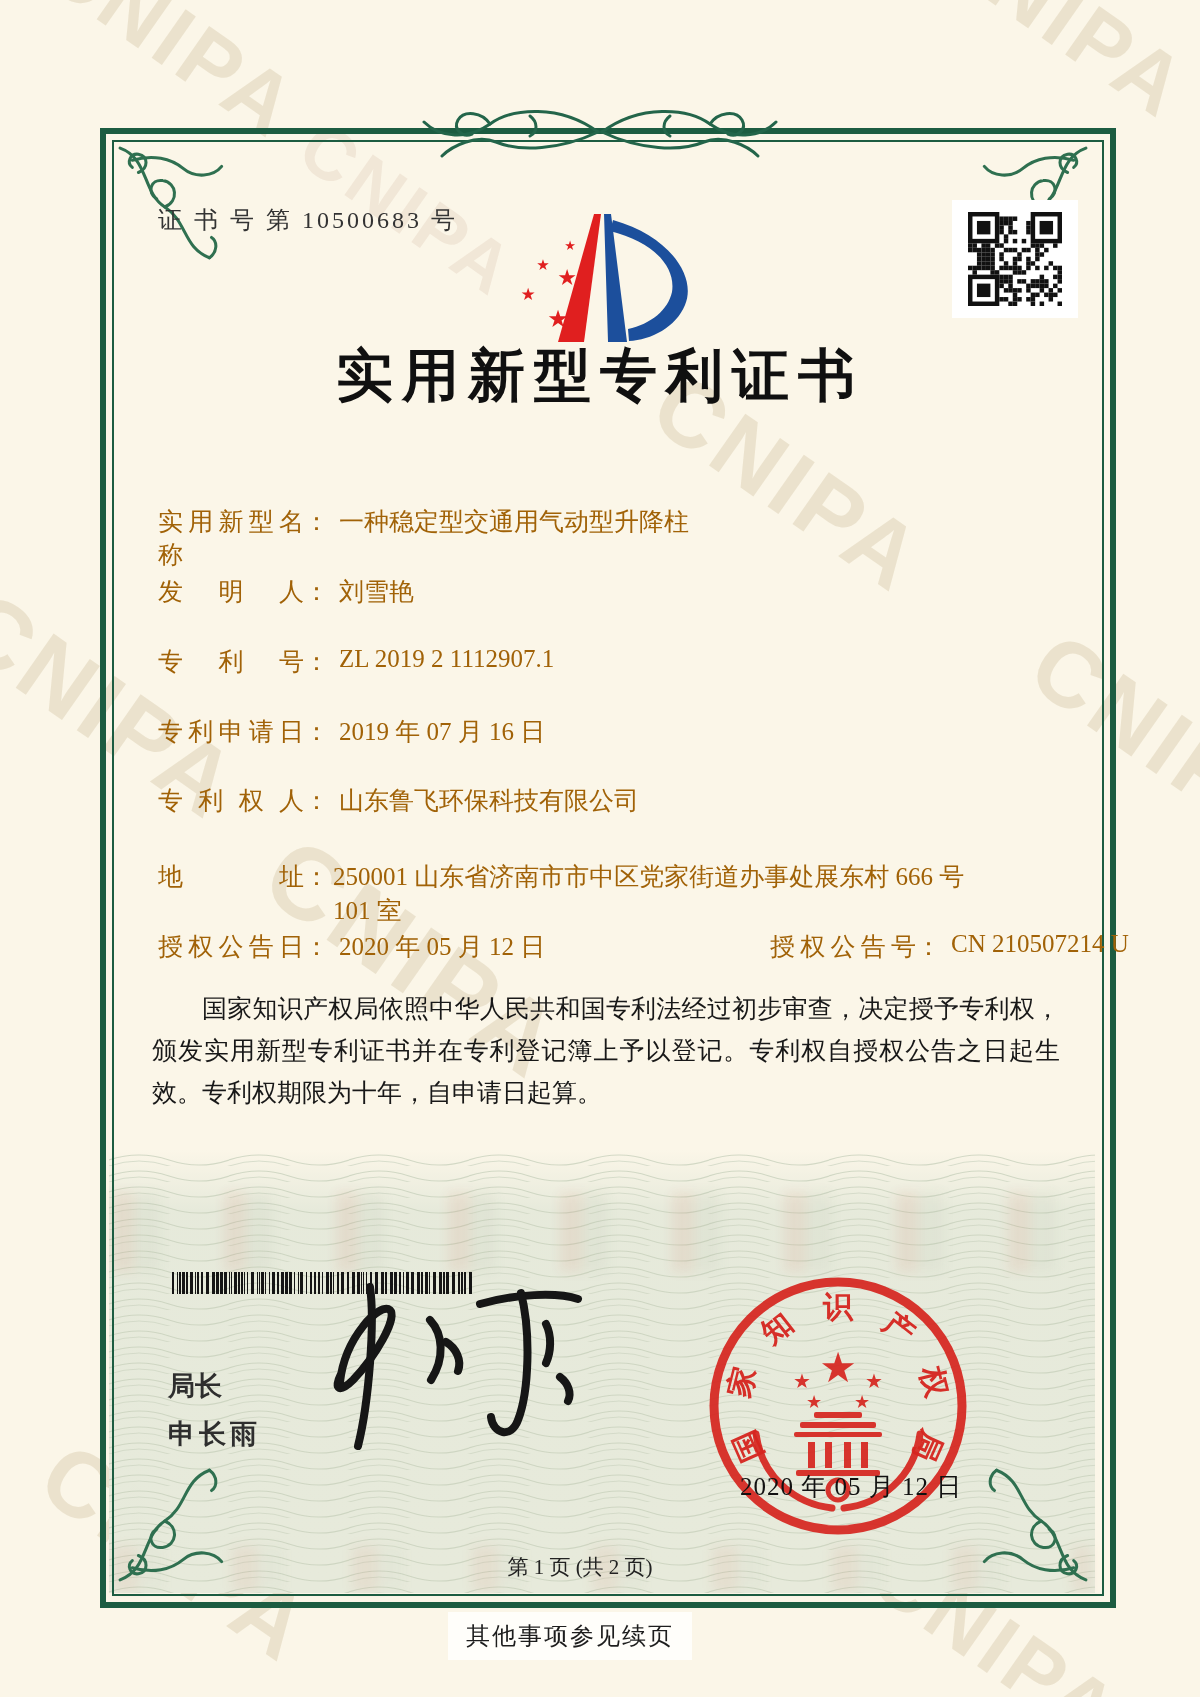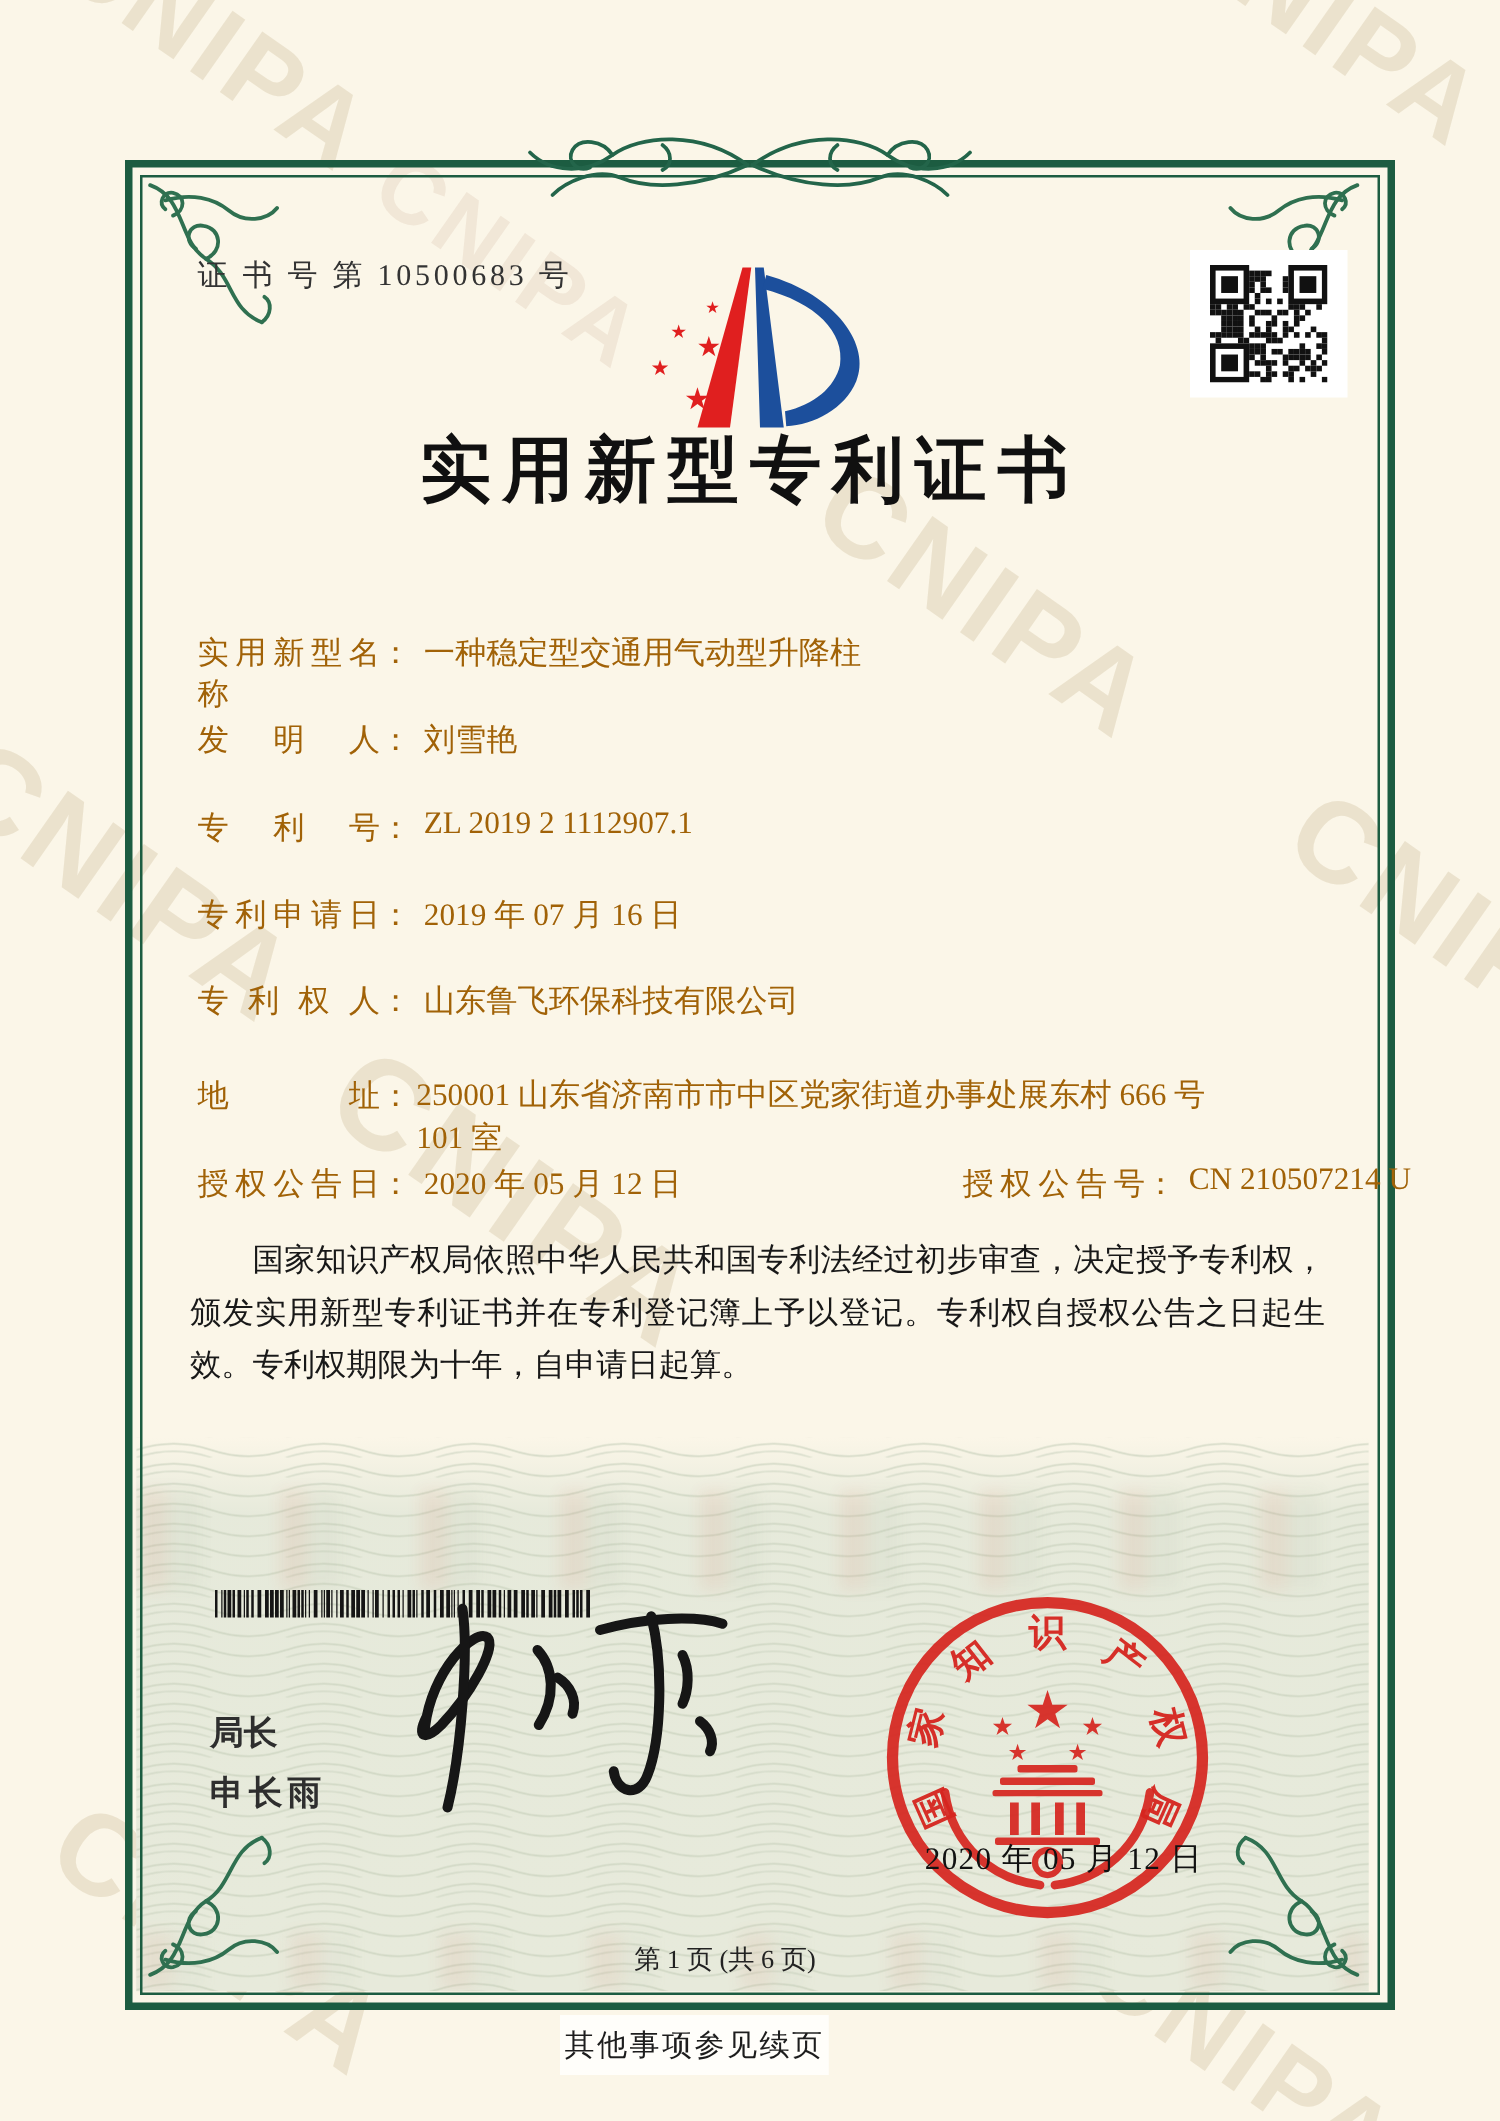--- a/index.html
+++ b/index.html
@@ -51,21 +51,21 @@
   .signature{position:absolute;left:295px;top:1262px;width:300px;height:200px;}
   
   .seal{position:absolute;left:704px;top:1272px;width:268px;height:268px;}
   .seal svg{position:absolute;inset:0;}
   .seal .ringchar{position:absolute;width:32px;height:32px;line-height:32px;text-align:center;
       font-size:30px;font-weight:700;color:#d6251f;opacity:.95;font-family:"Liberation Serif","DejaVu Serif",serif;}
   .sealdate{position:absolute;left:735px;top:1470px;width:232px;text-align:center;font-size:25px;
             color:#111;letter-spacing:1px;z-index:6;}
   
   .pageinfo{position:absolute;left:420px;top:1553px;width:320px;text-align:center;font-size:21px;color:#222;z-index:6;}
-  .contbox{position:absolute;left:448px;top:1612px;width:215px;background:#fffefa;text-align:center;
+  .contbox{position:absolute;left:448px;top:1612px;width:244px;background:#fffefa;text-align:center;
            font-size:24px;color:#1d1d1d;padding:8px 0;letter-spacing:2px;}
   .z5{z-index:5;} .z4{z-index:4;} .z3{z-index:3;}
 </style>
 </head>
 <body>
 
 <div class="page">
 
   <span class="wm" style="left:28px;top:-14px;font-size:86px;">CNIPA</span>
   <span class="wm" style="left:918px;top:-34px;font-size:86px;">CNIPA</span>
@@ -484,16 +484,16 @@
   <span class="ringchar" style="left: 27.559px; top: 158.267px; transform: rotate(-114deg);">国</span>
       <span class="ringchar" style="left: 21.9407px; top: 94.0497px; transform: rotate(-76deg);">家</span>
       <span class="ringchar" style="left: 57.0495px; top: 39.9869px; transform: rotate(-38deg);">知</span>
       <span class="ringchar" style="left: 118px; top: 19px; transform: rotate(0deg);">识</span>
       <span class="ringchar" style="left: 178.95px; top: 39.9869px; transform: rotate(38deg);">产</span>
       <span class="ringchar" style="left: 214.059px; top: 94.0497px; transform: rotate(76deg);">权</span>
       <span class="ringchar" style="left: 208.441px; top: 158.267px; transform: rotate(114deg);">局</span>
     </div>
   <div class="sealdate">2020 年 05 月 12 日</div>
 
-  <div class="pageinfo">第 1 页 (共 6 页)</div>
+  <div class="pageinfo">第 1 页 (共 2 页)</div>
   <div class="contbox">其他事项参见续页</div>
 
 </div>
 
 </body></html>

